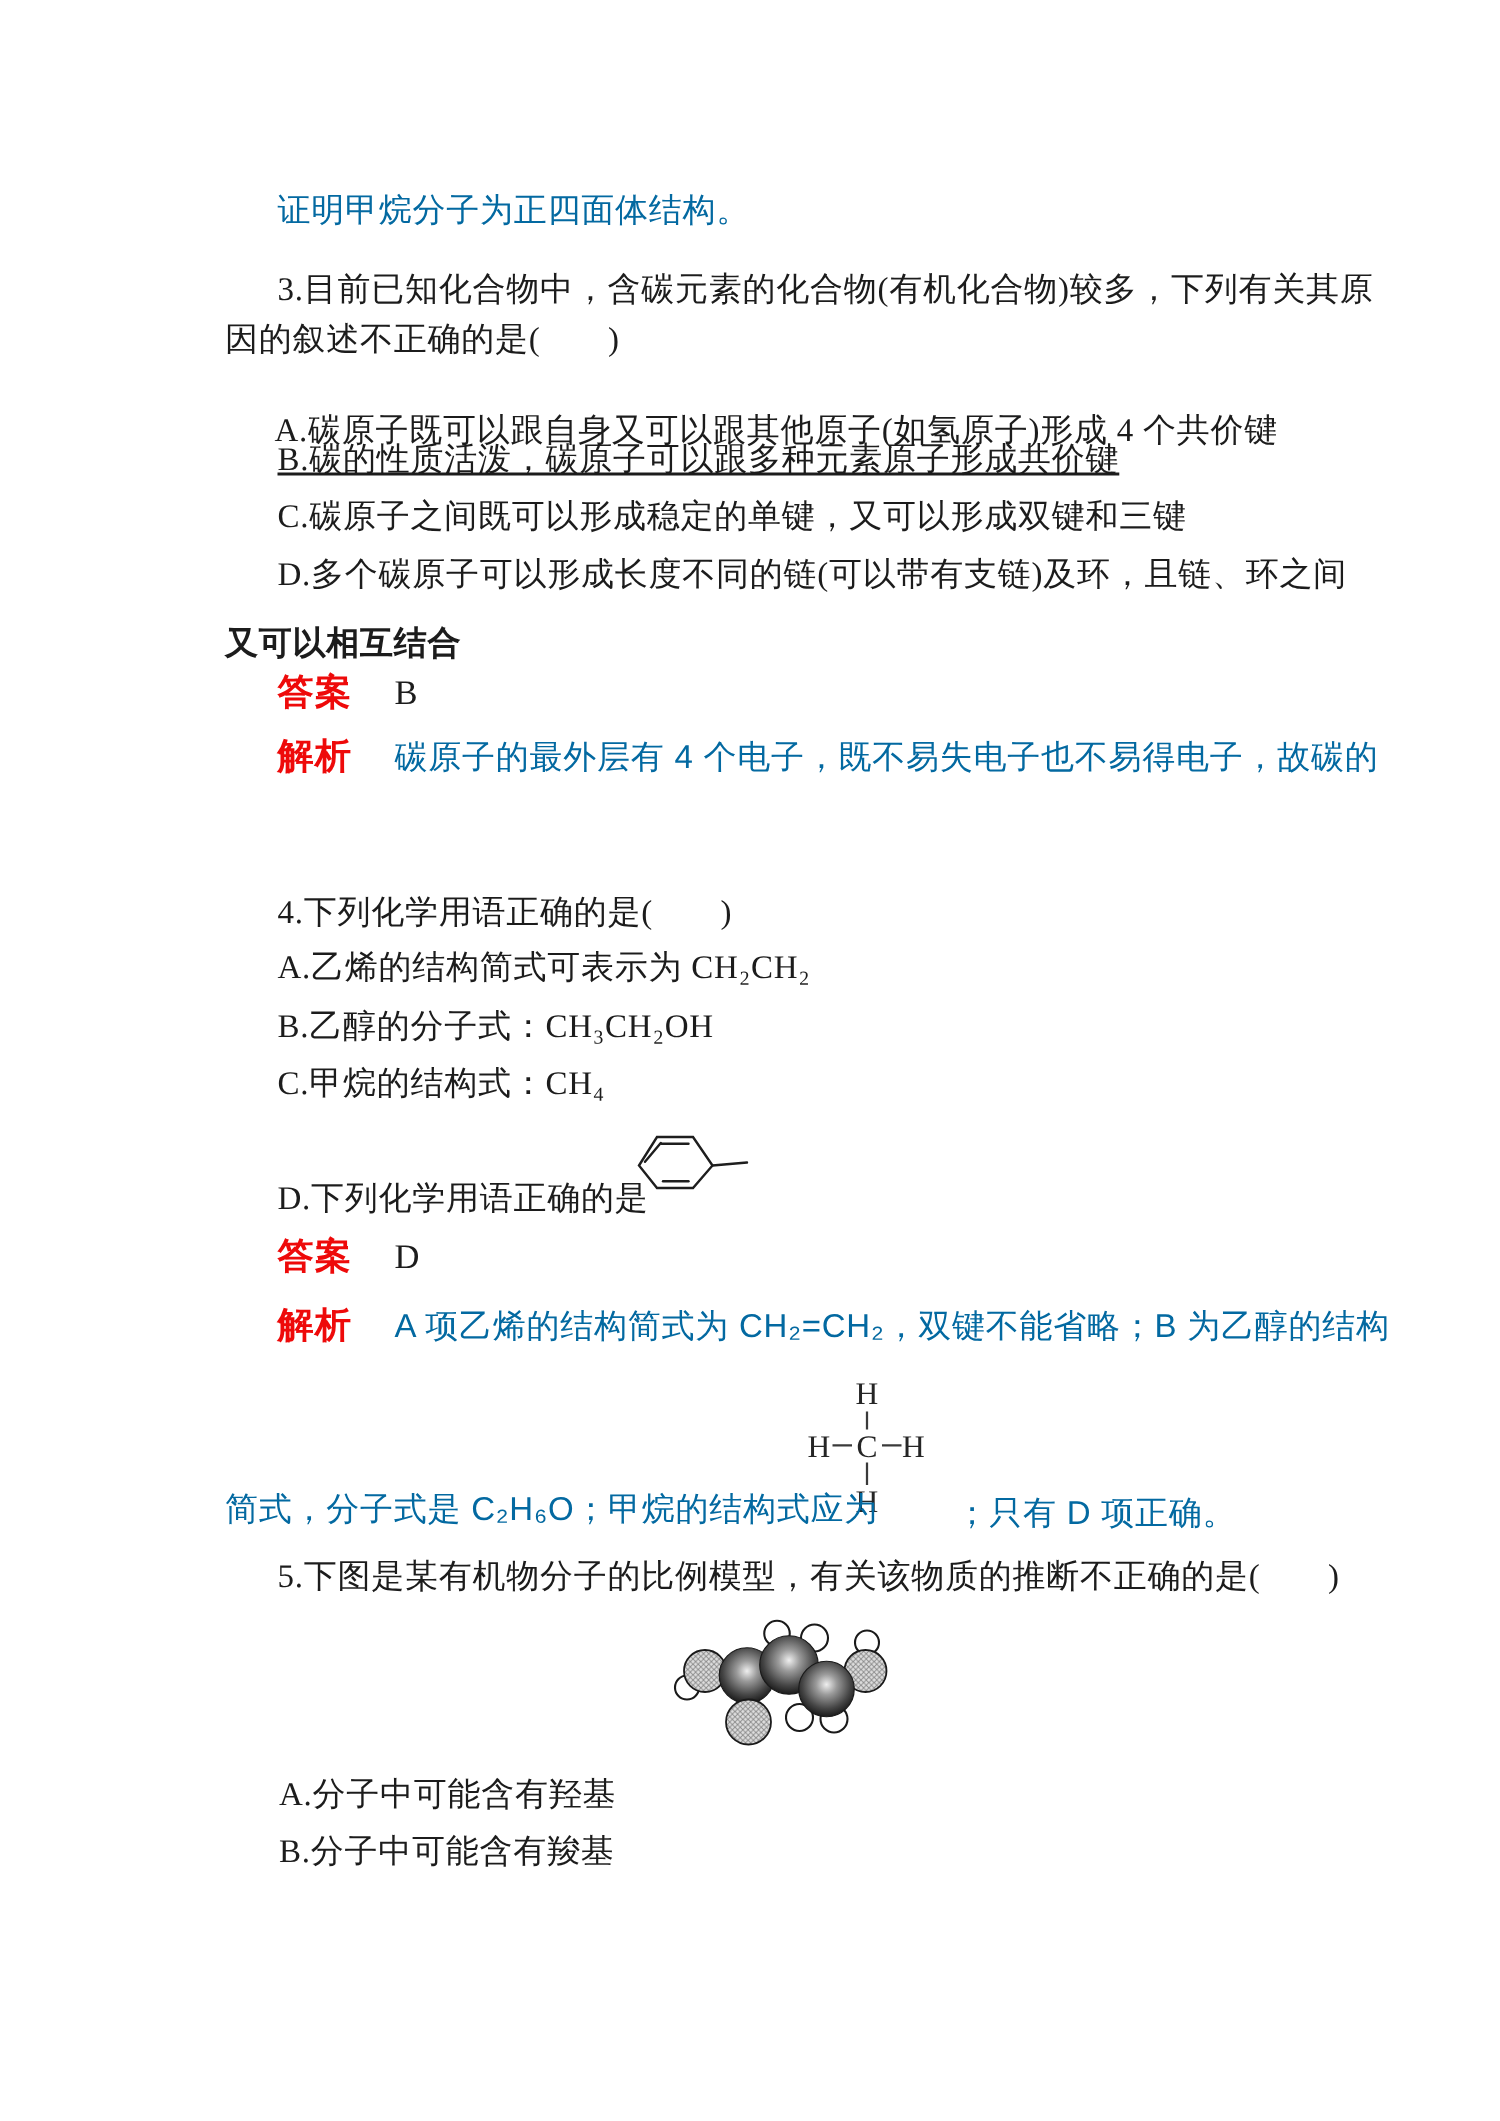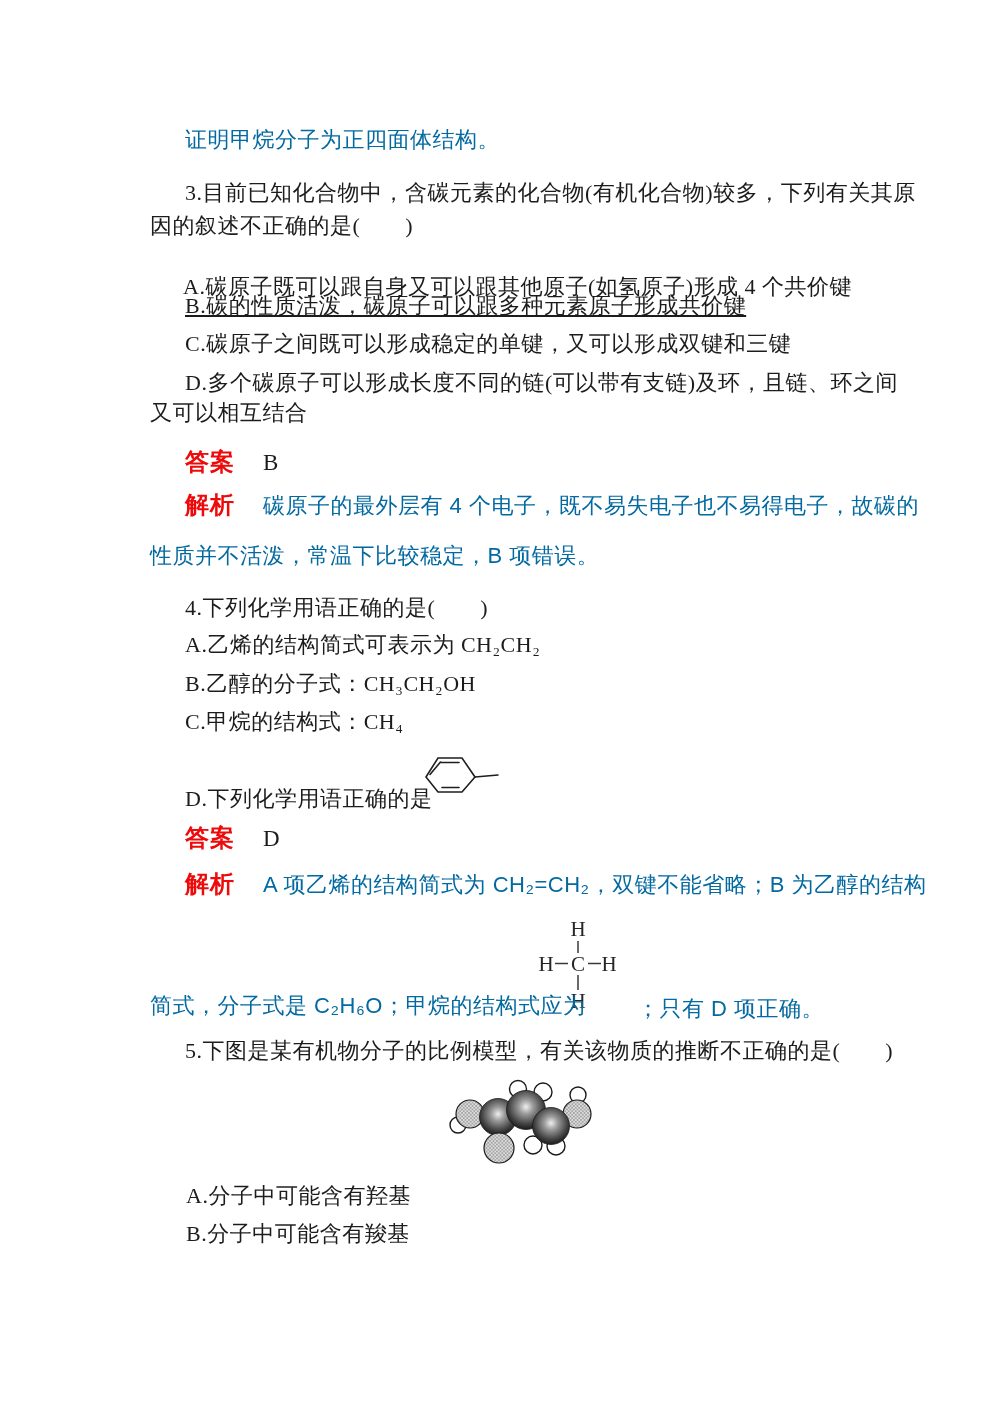--- a/index.html
+++ b/index.html
@@ -18,30 +18,29 @@
 <div class="page">
 
   <div class="line hei" style="left:185px;top:127px;">证明甲烷分子为正四面体结构。</div>
 
   <div class="line serif" style="left:185px;top:180px;">3.目前已知化合物中，含碳元素的化合物(有机化合物)较多，下列有关其原</div>
   <div class="line serif" style="left:150px;top:213px;">因的叙述不正确的是(　　)</div>
   <div class="line serif" style="left:183px;top:254px;margin-top:20px;">A.碳原子既可以跟自身又可以跟其他原子(如氢原子)形成 4 个共价键</div>
   <div class="line serif" style="left:185px;top:293px;text-decoration:underline;">B.碳的性质活泼，碳原子可以跟多种元素原子形成共价键</div>
   <div class="line serif" style="left:185px;top:370px;">D.多个碳原子可以形成长度不同的链(可以带有支链)及环，且链、环之间</div>
   <div class="line serif" style="left:185px;top:331px;">C.碳原子之间既可以形成稳定的单键，又可以形成双键和三键</div>
-  <div class="line serif" style="left:150px;top:400px;">又可以相互结合</div>
+  <div class="line serif" style="left:150px;top:416px;font-weight:bold;">又可以相互结合</div>
 
   <div class="line" style="left:185px;top:448px;">
     <span class="label-red">答案</span><span class="ans-serif">B</span>
   </div>
 
   <div class="line" style="left:185px;top:491px;">
     <span class="label-red">解析</span><span class="hei">碳原子的最外层有 4 个电子，既不易失电子也不易得电子，故碳的</span>
   </div>
-  <div class="line hei" style="left:150px;top:543px;">性质并不活泼，常温下比较稳定，B 项错误。</div>
 
   <div class="line serif" style="left:185px;top:595px;">4.下列化学用语正确的是(　　)</div>
   <div class="line serif" style="left:185px;top:632px;">A.乙烯的结构简式可表示为 CH₂CH₂</div>
   <div class="line serif" style="left:185px;top:671px;">B.乙醇的分子式：CH₃CH₂OH</div>
   <div class="line serif" style="left:185px;top:709px;">C.甲烷的结构式：CH₄</div>
   <div class="line serif" style="left:185px;top:786px;">D.下列化学用语正确的是</div>
 
   <svg class="fig" style="left:415px;top:745px;" width="95" height="60" viewBox="415 745 95 60">
     <g stroke="#1e1e1e" stroke-width="1.6" fill="none" stroke-linecap="round">
       <polygon points="426,777 438,758 462,758 475,777 462,792 438,792"></polygon>

